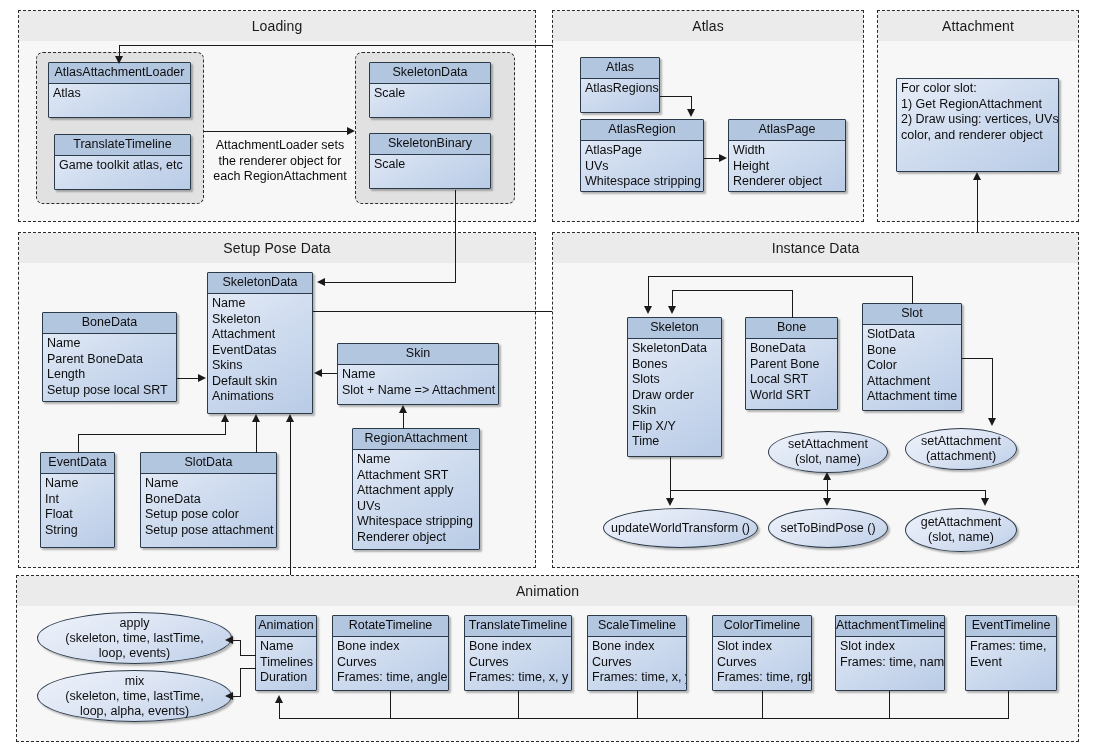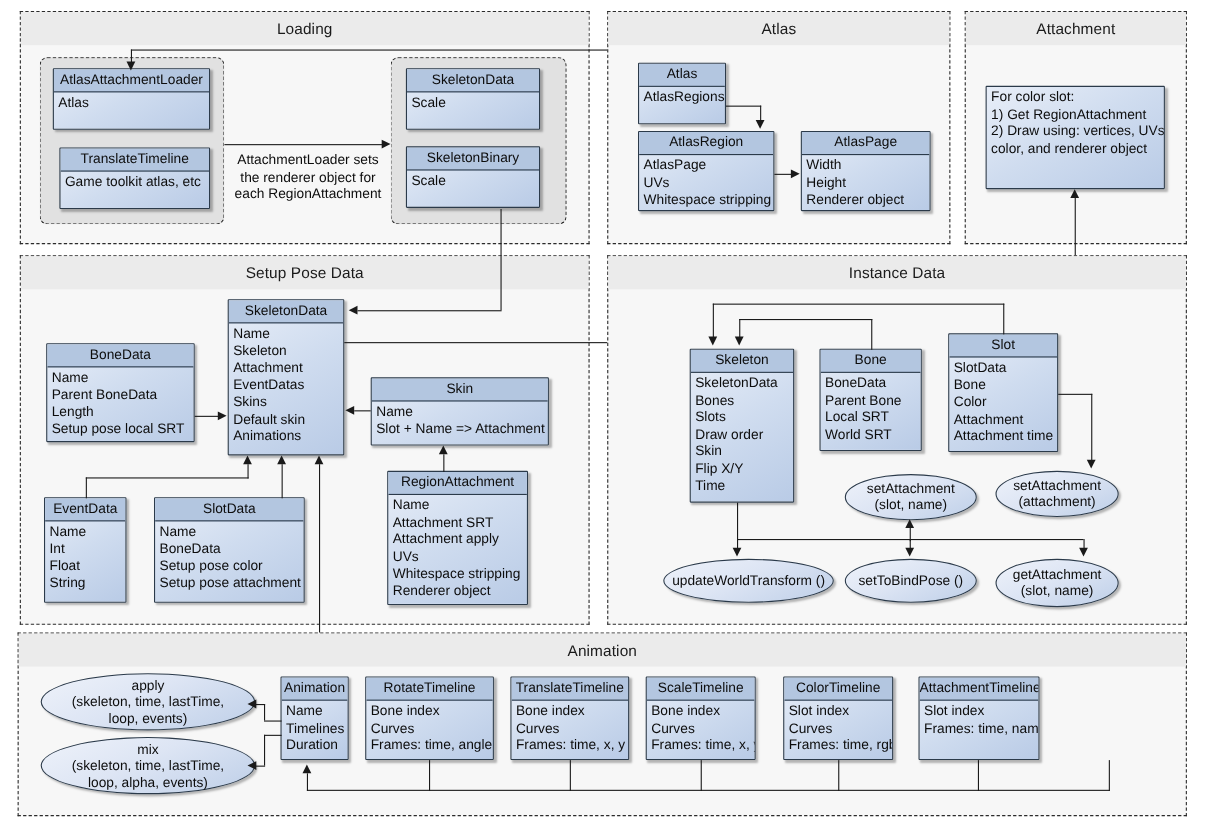--- a/index.html
+++ b/index.html
@@ -452,20 +452,27 @@
   </div>
 
   <div class="cls" style="left:835px;top:615px;width:110px;height:76px;">
     <div class="hd">AttachmentTimeline</div>
     <div class="bd">
       <div>Slot index</div>
       <div>Frames: time, name</div>
     </div>
   </div>
 
+  <div class="cls" style="left:965px;top:615px;width:92px;height:76px;">
+    <div class="hd">EventTimeline</div>
+    <div class="bd">
+      <div>Frames: time,</div>
+      <div>Event</div>
+    </div>
+  </div>
 
   <div class="ln lnv" style="left:240px;top:640px;height:15px;"></div>
   <div class="ln lnh" style="left:240px;top:655px;width:16px;"></div>
   <div class="ln lnh" style="left:231px;top:640px;width:10px;"></div>
   <div class="arr arr-l" style="left:225px;top:636px;"></div>
 
   <div class="ln lnv" style="left:240px;top:668px;height:28px;"></div>
   <div class="ln lnh" style="left:240px;top:668px;width:16px;"></div>
   <div class="ln lnh" style="left:231px;top:696px;width:10px;"></div>
   <div class="arr arr-l" style="left:225px;top:692px;"></div>

